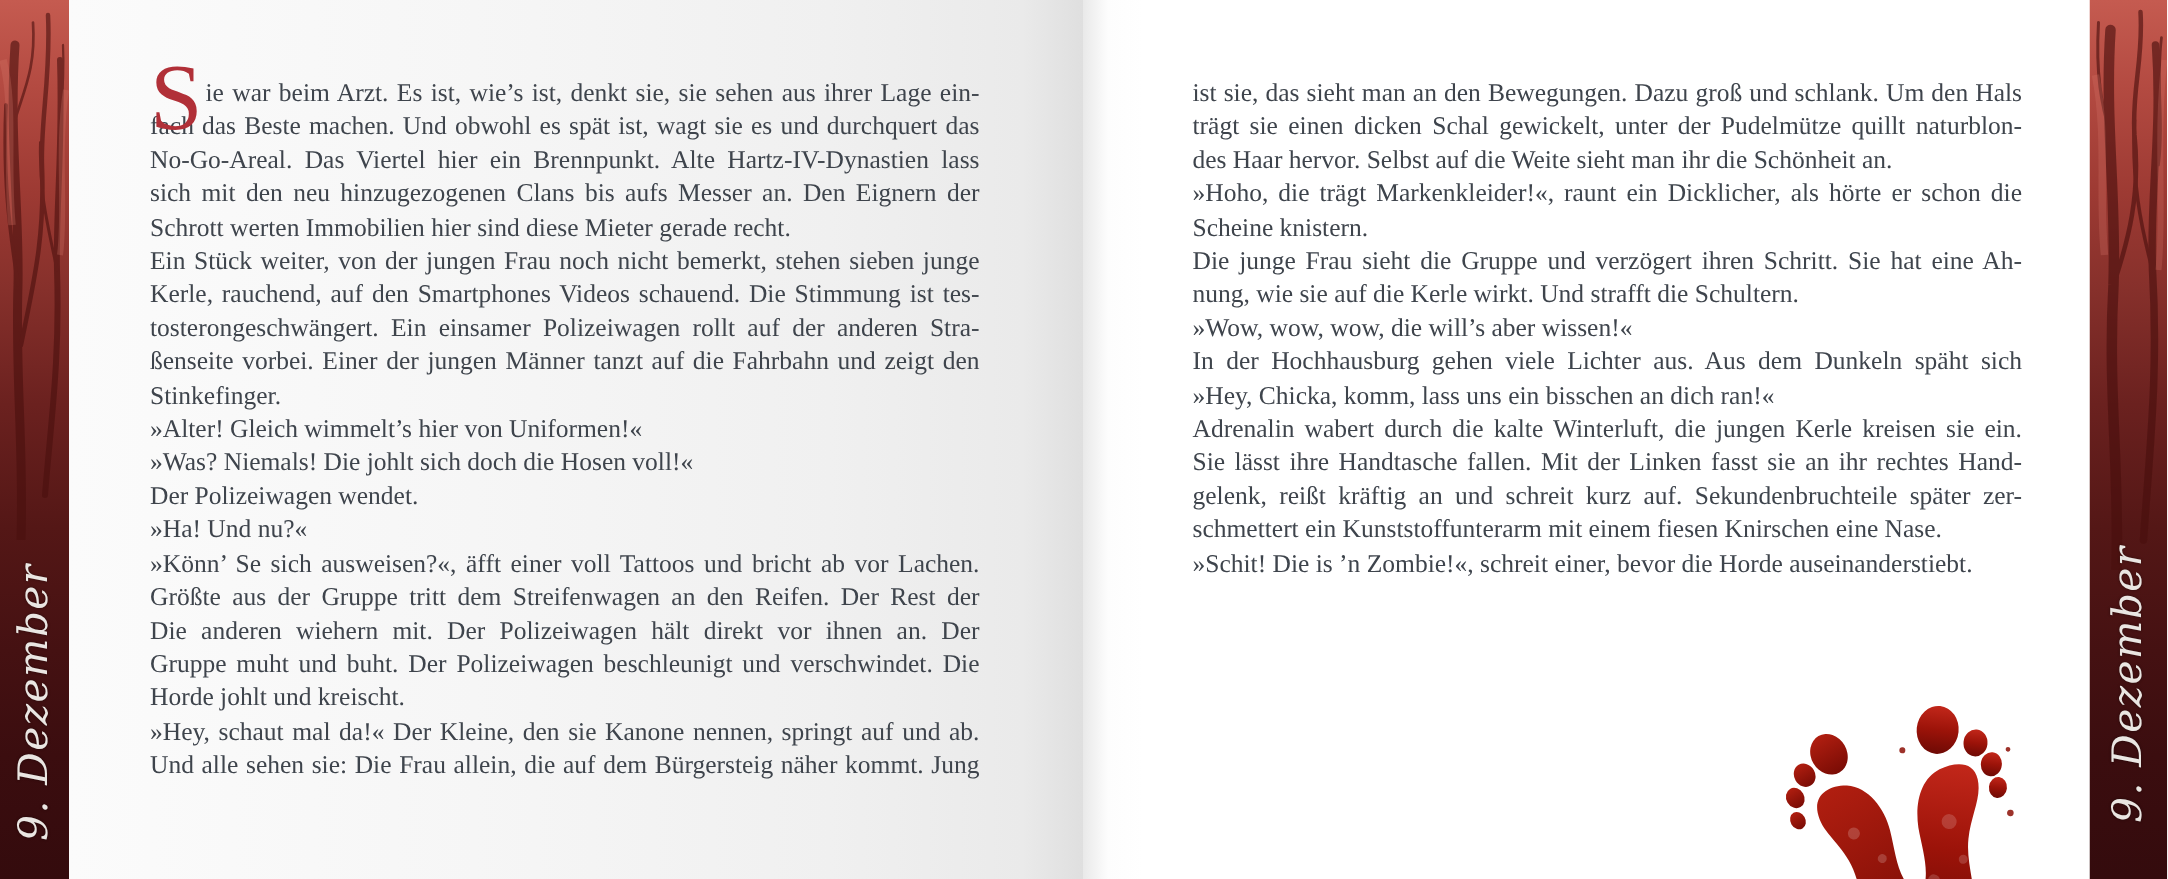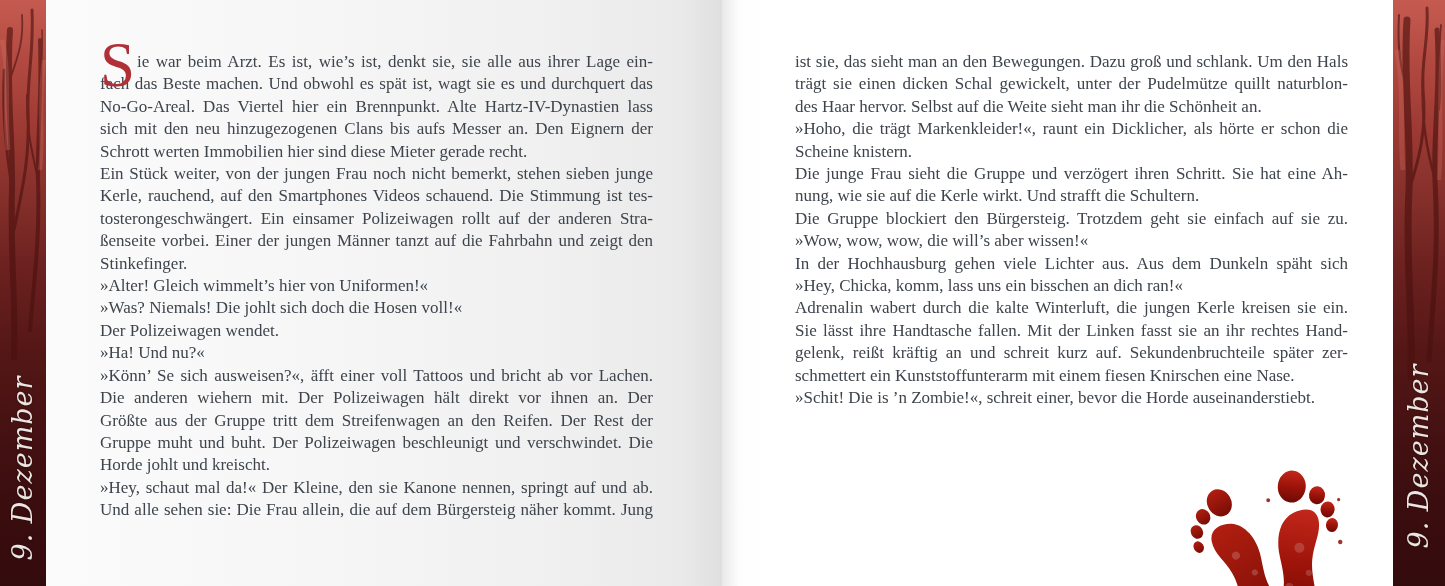--- a/index.html
+++ b/index.html
@@ -80,56 +80,55 @@
         <path d="M44,60 C38,100 44,140 40,170" stroke-width="4"></path>
       </g>
     </svg>
     <div class="strip-label">9. Dezember</div>
   </div>
 
   <div class="page page-left">
     <div class="text-col">
       <span class="dropcap">S</span>
       <div>
-          <div class="line j indent">ie war beim Arzt. Es ist, wie’s ist, denkt sie, sie alle aus ihrer Lage ein-</div>
+          <div class="line j indent">ie war beim Arzt. Es ist, wie’s ist, denkt sie, sie sehen aus ihrer Lage ein-</div>
           <div class="line j">fach das Beste machen. Und obwohl es spät ist, wagt sie es und durchquert das</div>
           <div class="line j">No-Go-Areal. Das Viertel hier ein Brennpunkt. Alte Hartz-IV-Dynastien lass</div>
           <div class="line j">sich mit den neu hinzugezogenen Clans bis aufs Messer an. Den Eignern der</div>
           <div class="line">Schrott werten Immobilien hier sind diese Mieter gerade recht.</div>
           <div class="line j">Ein Stück weiter, von der jungen Frau noch nicht bemerkt, stehen sieben junge</div>
           <div class="line j">Kerle, rauchend, auf den Smartphones Videos schauend. Die Stimmung ist tes-</div>
           <div class="line j">tosterongeschwängert. Ein einsamer Polizeiwagen rollt auf der anderen Stra-</div>
           <div class="line j">ßenseite vorbei. Einer der jungen Männer tanzt auf die Fahrbahn und zeigt den</div>
           <div class="line">Stinkefinger.</div>
           <div class="line">»Alter! Gleich wimmelt’s hier von Uniformen!«</div>
           <div class="line">»Was? Niemals! Die johlt sich doch die Hosen voll!«</div>
           <div class="line">Der Polizeiwagen wendet.</div>
           <div class="line">»Ha! Und nu?«</div>
           <div class="line j">»Könn’ Se sich ausweisen?«, äfft einer voll Tattoos und bricht ab vor Lachen.</div>
+          <div class="line j">Größte aus der Gruppe tritt dem Streifenwagen an den Reifen. Der Rest der</div>
           <div class="line j">Die anderen wiehern mit. Der Polizeiwagen hält direkt vor ihnen an. Der</div>
-          <div class="line j">Größte aus der Gruppe tritt dem Streifenwagen an den Reifen. Der Rest der</div>
           <div class="line j">Gruppe muht und buht. Der Polizeiwagen beschleunigt und verschwindet. Die</div>
           <div class="line">Horde johlt und kreischt.</div>
           <div class="line j">»Hey, schaut mal da!« Der Kleine, den sie Kanone nennen, springt auf und ab.</div>
           <div class="line j">Und alle sehen sie: Die Frau allein, die auf dem Bürgersteig näher kommt. Jung</div>
         </div>
     </div>
   </div>
 
   <div class="page page-right">
     <div class="text-col">
       <div>
           <div class="line j">ist sie, das sieht man an den Bewegungen. Dazu groß und schlank. Um den Hals</div>
           <div class="line j">trägt sie einen dicken Schal gewickelt, unter der Pudelmütze quillt naturblon-</div>
           <div class="line">des Haar hervor. Selbst auf die Weite sieht man ihr die Schönheit an.</div>
           <div class="line j">»Hoho, die trägt Markenkleider!«, raunt ein Dicklicher, als hörte er schon die</div>
           <div class="line">Scheine knistern.</div>
           <div class="line j">Die junge Frau sieht die Gruppe und verzögert ihren Schritt. Sie hat eine Ah-</div>
           <div class="line">nung, wie sie auf die Kerle wirkt. Und strafft die Schultern.</div>
-          <div class="line j">Die Gruppe blockiert den Bürgersteig. Trotzdem geht sie einfach auf sie zu.</div>
           <div class="line">»Wow, wow, wow, die will’s aber wissen!«</div>
           <div class="line j">In der Hochhausburg gehen viele Lichter aus. Aus dem Dunkeln späht sich</div>
           <div class="line">»Hey, Chicka, komm, lass uns ein bisschen an dich ran!«</div>
           <div class="line j">Adrenalin wabert durch die kalte Winterluft, die jungen Kerle kreisen sie ein.</div>
           <div class="line j">Sie lässt ihre Handtasche fallen. Mit der Linken fasst sie an ihr rechtes Hand-</div>
           <div class="line j">gelenk, reißt kräftig an und schreit kurz auf. Sekundenbruchteile später zer-</div>
           <div class="line">schmettert ein Kunststoffunterarm mit einem fiesen Knirschen eine Nase.</div>
           <div class="line">»Schit! Die is ’n Zombie!«, schreit einer, bevor die Horde auseinanderstiebt.</div>
         </div>
     </div>

